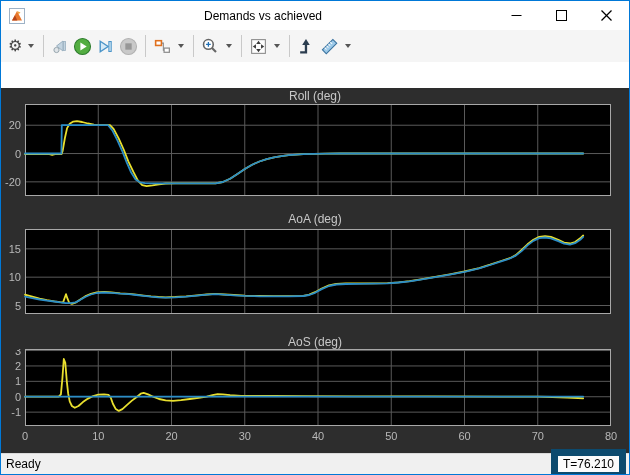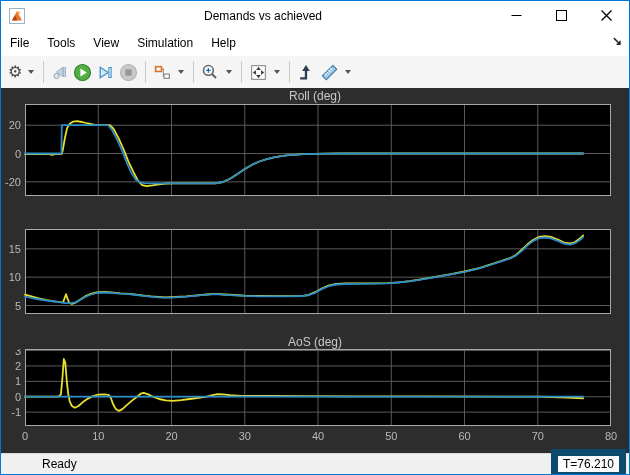--- a/index.html
+++ b/index.html
@@ -21,21 +21,21 @@
   .sep{width:1px;height:22px;background:#c9c9c9;margin:0 5px;}
   .caret{width:0;height:0;border-left:3px solid transparent;border-right:3px solid transparent;
     border-top:4px solid #555;margin:0 4px 0 4px;}
   .gear-glyph{font-size:16px;color:#4a4a4a;line-height:16px;font-family:"DejaVu Sans",sans-serif;}
   
   .canvas{position:absolute;top:87px;left:0;width:628px;height:366px;background:#2d2d2d;}
   .chart-title{position:absolute;left:0;width:100%;text-align:center;color:#c8c8c8;font-size:12px;border-radius:7px;}
   svg.plot{position:absolute;left:0;}
   
   .statusbar{position:absolute;left:0;right:0;bottom:0;height:21px;background:#f0f0f0;
-    border-top:1px solid #d9d9d9;display:flex;align-items:center;padding-left:36px;}
+    border-top:1px solid #d9d9d9;display:flex;align-items:center;}
   .status-left{flex:1;font-size:12px;color:#000;padding-left:5px;}
   .time-box{border:7px solid #0c4a6e;background:#fbfbfb;font-size:12px;color:#000;
     padding:1px 5px;margin-right:3px;}
 </style>
 </head>
 <body>
 
 <div class="window">
 
   <div class="titlebar">
@@ -57,28 +57,20 @@
       </svg>
     </div>
     <div class="win-btn">
       <svg width="11" height="11" viewBox="0 0 11 11">
         <line x1="0.5" y1="0.5" x2="10.5" y2="10.5" stroke="#000" stroke-width="1.2"></line>
         <line x1="10.5" y1="0.5" x2="0.5" y2="10.5" stroke="#000" stroke-width="1.2"></line>
       </svg>
     </div>
   </div>
 
-  <div class="menubar">
-    <div class="menu-item">File</div>
-    <div class="menu-item">Tools</div>
-    <div class="menu-item">View</div>
-    <div class="menu-item">Simulation</div>
-    <div class="menu-item">Help</div>
-    <div class="dock-arrow">↘</div>
-  </div>
 
   <div class="toolbar">
     <div class="tool-btn">
       <span class="gear-glyph">⚙</span>
     </div>
     <div class="caret"></div>
     <div class="sep"></div>
 
     <div class="tool-btn">
       <svg width="18" height="18" viewBox="0 0 18 18">
@@ -171,20 +163,21 @@
         <text x="20" y="81.84615384615384" fill="#b8b8b8" font-size="11" text-anchor="end" font-family="&quot;Liberation Sans&quot;,sans-serif">-20</text>
         <line x1="24" y1="49.53846153846153" x2="610" y2="49.53846153846153" stroke="#5a5a5a" stroke-width="1"></line>
         <text x="20" y="53.53846153846153" fill="#b8b8b8" font-size="11" text-anchor="end" font-family="&quot;Liberation Sans&quot;,sans-serif">0</text>
         <line x1="24" y1="21.230769230769226" x2="610" y2="21.230769230769226" stroke="#5a5a5a" stroke-width="1"></line>
         <text x="20" y="25.230769230769226" fill="#b8b8b8" font-size="11" text-anchor="end" font-family="&quot;Liberation Sans&quot;,sans-serif">20</text>
         <rect x="24.5" y="0.5" width="585" height="91" fill="none" stroke="#a8a8a8" stroke-width="1"></rect>
         <polyline points="24.0,50.0 47.4,50.0 51.1,51.0 54.0,50.1 60.6,50.0 61.7,46.7 63.9,34.0 66.1,24.1 68.7,19.8 72.3,17.6 76.0,17.1 81.1,18.0 87.0,19.5 92.9,20.7 98.7,21.1 109.0,21.2 112.6,24.8 117.8,34.7 122.9,46.0 127.3,57.3 132.4,67.9 136.8,76.4 141.2,81.2 145.6,82.1 151.5,81.4 158.0,80.3 164.6,79.5 174.2,79.3 214.5,79.3 221.8,78.0 229.1,74.7 236.4,69.9 243.8,65.0 251.1,60.7 258.4,57.5 265.7,55.1 273.0,53.4 280.4,52.1 287.7,51.2 295.0,50.7 302.3,50.2 313.3,49.9 324.3,49.7 339.0,49.5 582.2,49.5" fill="none" stroke="#e8df2e" stroke-width="1.8" stroke-linejoin="round" stroke-linecap="round"></polyline>
         <polyline points="24.0,49.5 60.4,49.5 60.8,21.2 107.1,21.2 111.2,26.2 116.3,36.1 121.4,47.4 125.8,58.7 130.2,68.6 134.6,75.4 139.0,78.3 144.1,79.1 152.2,79.3 214.5,79.3 221.8,78.0 229.1,74.7 236.4,69.9 243.8,65.0 251.1,60.7 258.4,57.5 265.7,55.1 273.0,53.4 280.4,52.1 287.7,51.2 295.0,50.7 302.3,50.2 313.3,49.9 324.3,49.7 339.0,49.5 582.2,49.5" fill="none" stroke="#2b8dc7" stroke-width="1.8" stroke-linejoin="round" stroke-linecap="round"></polyline>
       </svg>
 
+    <div class="chart-title" style="top:124px">AoA (deg)</div>
     <svg id="plot-1" class="plot" style="top:141px" width="628" height="85">
         <rect x="24" y="0" width="586" height="85" fill="#000000"></rect>
         <line x1="97.25" y1="0" x2="97.25" y2="85" stroke="#5a5a5a" stroke-width="1"></line>
         <line x1="170.5" y1="0" x2="170.5" y2="85" stroke="#5a5a5a" stroke-width="1"></line>
         <line x1="243.75" y1="0" x2="243.75" y2="85" stroke="#5a5a5a" stroke-width="1"></line>
         <line x1="317" y1="0" x2="317" y2="85" stroke="#5a5a5a" stroke-width="1"></line>
         <line x1="390.25" y1="0" x2="390.25" y2="85" stroke="#5a5a5a" stroke-width="1"></line>
         <line x1="463.5" y1="0" x2="463.5" y2="85" stroke="#5a5a5a" stroke-width="1"></line>
         <line x1="536.75" y1="0" x2="536.75" y2="85" stroke="#5a5a5a" stroke-width="1"></line>
         <line x1="24" y1="76.5" x2="610" y2="76.5" stroke="#5a5a5a" stroke-width="1"></line>

